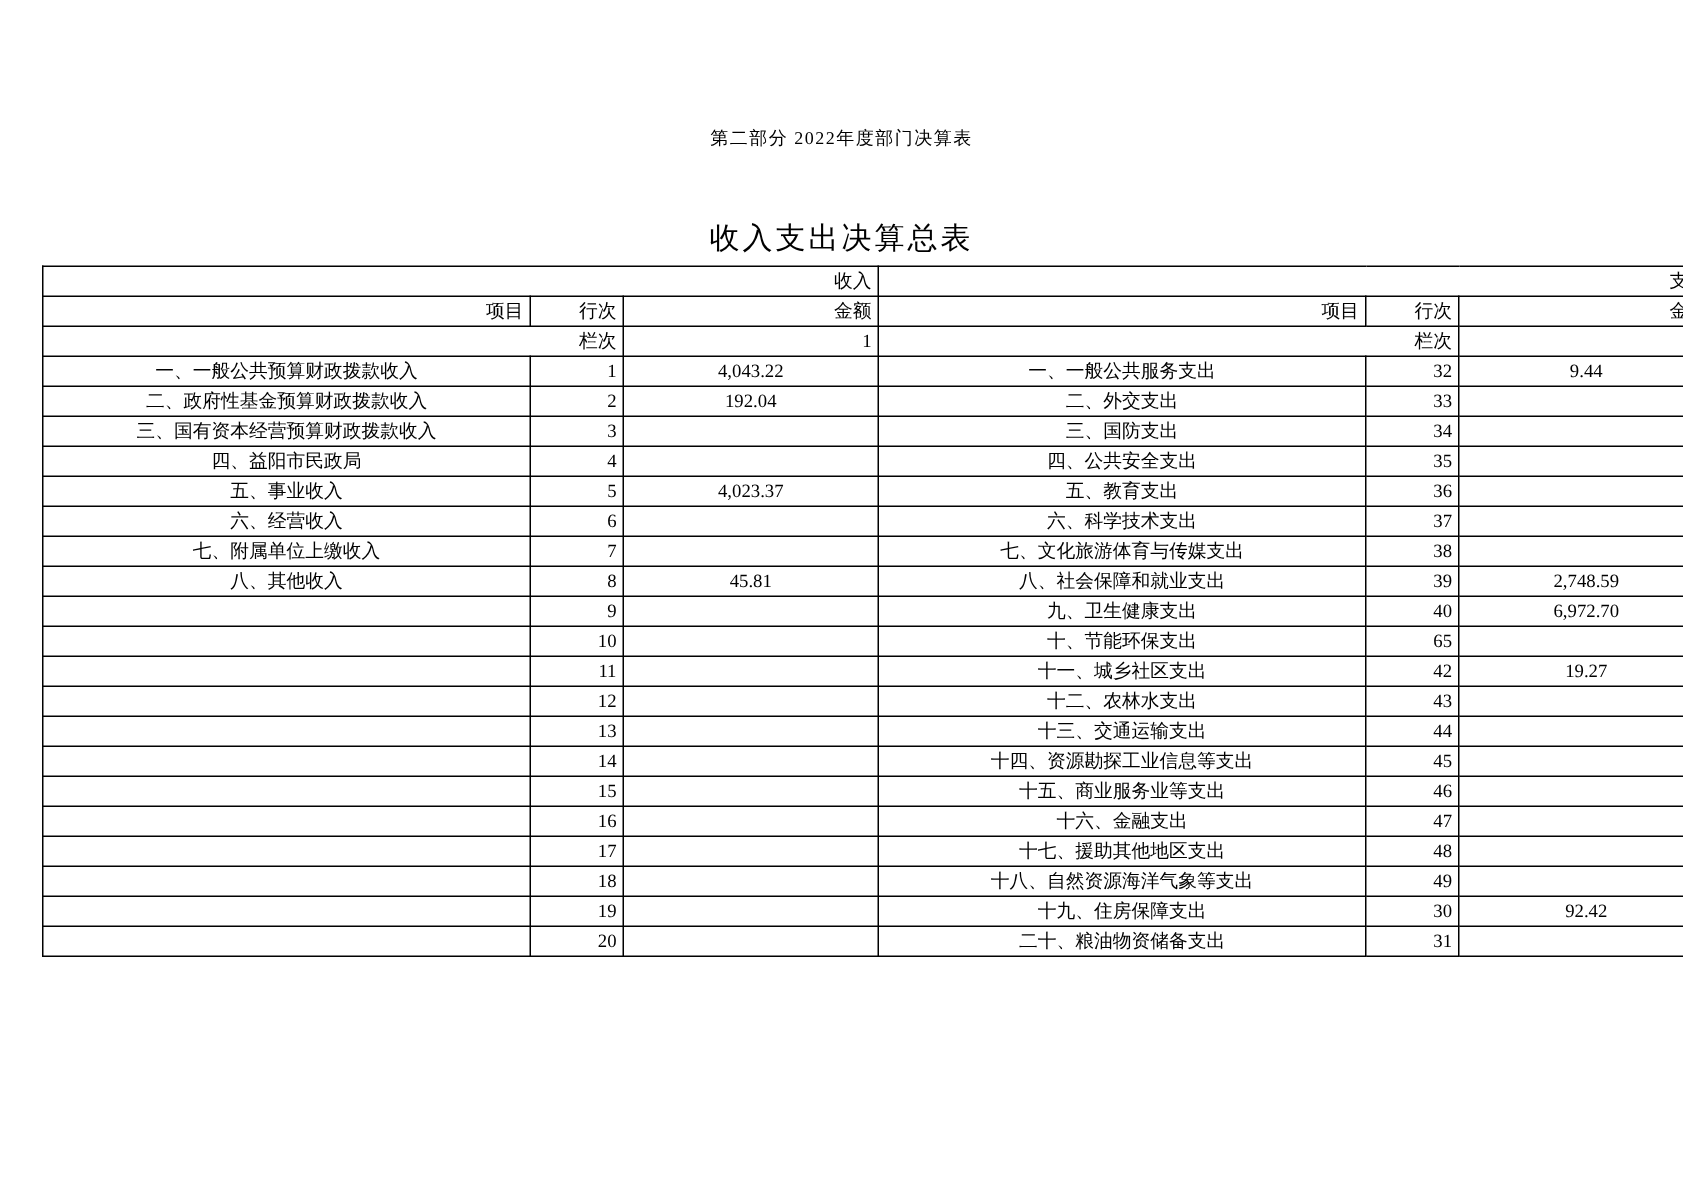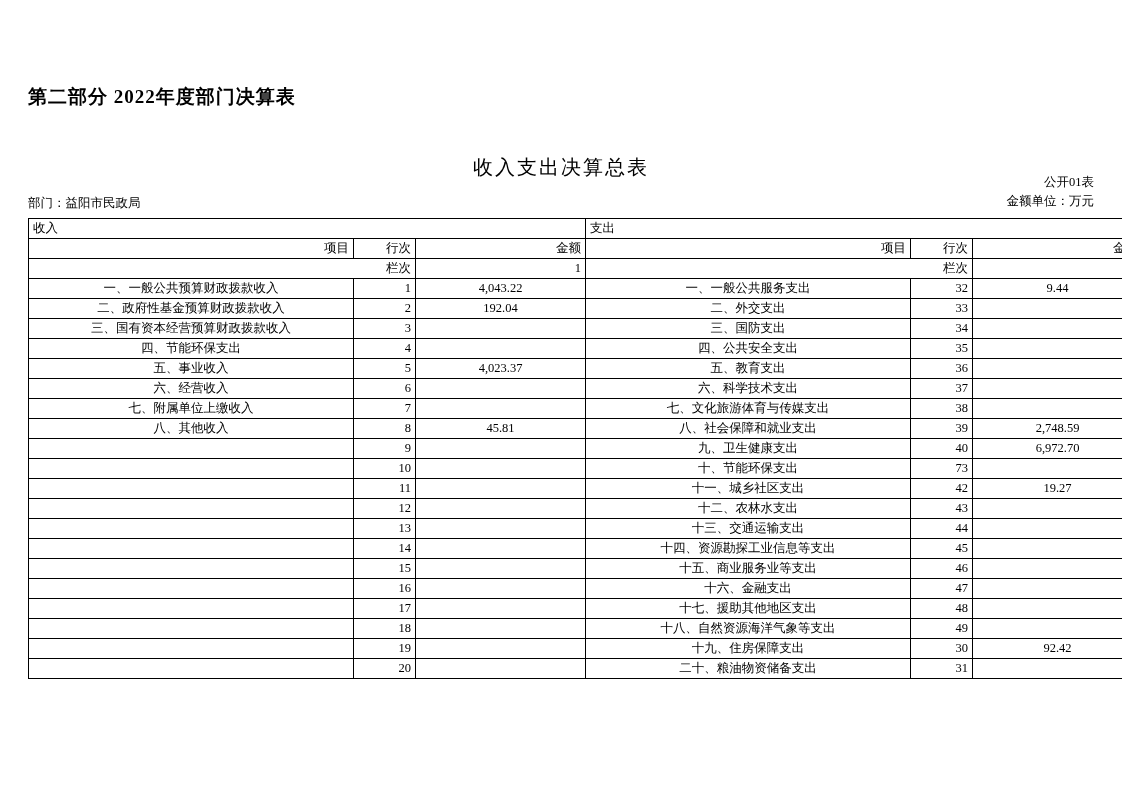--- a/index.html
+++ b/index.html
@@ -15,22 +15,23 @@
     overflow: hidden;
   }
   .page {
     position: relative;
     width: 1122px;
     height: 793px;
     box-sizing: border-box;
     padding: 0 28px;
   }
   .doc-title {
-    font-size: 19px;
-    font-weight: bold;
+    text-align: center;
+    font-size: 12px;
+    font-weight: normal;
     letter-spacing: 1px;
     margin-top: 84px;
   }
   .doc-subtitle {
     text-align: center;
     font-size: 20px;
     margin-top: 44px;
     letter-spacing: 2px;
   }
   .meta-row {
@@ -64,41 +65,34 @@
     font-size: 12.5px;
     font-weight: normal;
     height: 20px;
     padding: 0 4px;
     line-height: 19px;
     box-sizing: border-box;
   }
   .c-item   { width: 325px; }
   .c-row    { width: 62px;  text-align: center; }
   .c-amt    { width: 170px; text-align: right; }
-  .grp-head { text-align: left; }
+  .grp-head { text-align: right; }
   .center   { text-align: right; }
   .left     { text-align: center; }
   .right    { text-align: center; }
   .nowrap   { white-space: nowrap; overflow: hidden; }
 </style>
 </head>
 <body>
 
 <div class="page">
 
   <div class="doc-title">第二部分 2022年度部门决算表</div>
   <div class="doc-subtitle">收入支出决算总表</div>
 
-  <div class="meta-row">
-    <div class="meta-right">
-      <div>公开01表</div>
-      <div>金额单位：万元</div>
-    </div>
-    <div class="meta-left">部门：益阳市民政局</div>
-  </div>
 
   <table class="budget">
     <colgroup>
       <col class="c-item">
         <col class="c-row">
         <col class="c-amt">
       <col class="c-item">
         <col class="c-row">
         <col class="c-amt">
     </colgroup>
@@ -141,21 +135,21 @@
         </tr>
         <tr>
           <td class="left nowrap">三、国有资本经营预算财政拨款收入</td>
           <td class="center">3</td>
           <td class="right"></td>
           <td class="left nowrap">三、国防支出</td>
           <td class="center">34</td>
           <td class="right"></td>
         </tr>
         <tr>
-          <td class="left nowrap">四、节能环保支出</td>
+          <td class="left nowrap">四、益阳市民政局</td>
           <td class="center">4</td>
           <td class="right"></td>
           <td class="left nowrap">四、公共安全支出</td>
           <td class="center">35</td>
           <td class="right"></td>
         </tr>
         <tr>
           <td class="left nowrap">五、事业收入</td>
           <td class="center">5</td>
           <td class="right">4,023.37</td>
@@ -193,21 +187,21 @@
           <td class="right"></td>
           <td class="left nowrap">九、卫生健康支出</td>
           <td class="center">40</td>
           <td class="right">6,972.70</td>
         </tr>
         <tr>
           <td class="left nowrap"></td>
           <td class="center">10</td>
           <td class="right"></td>
           <td class="left nowrap">十、节能环保支出</td>
-          <td class="center">73</td>
+          <td class="center">65</td>
           <td class="right"></td>
         </tr>
         <tr>
           <td class="left nowrap"></td>
           <td class="center">11</td>
           <td class="right"></td>
           <td class="left nowrap">十一、城乡社区支出</td>
           <td class="center">42</td>
           <td class="right">19.27</td>
         </tr>

